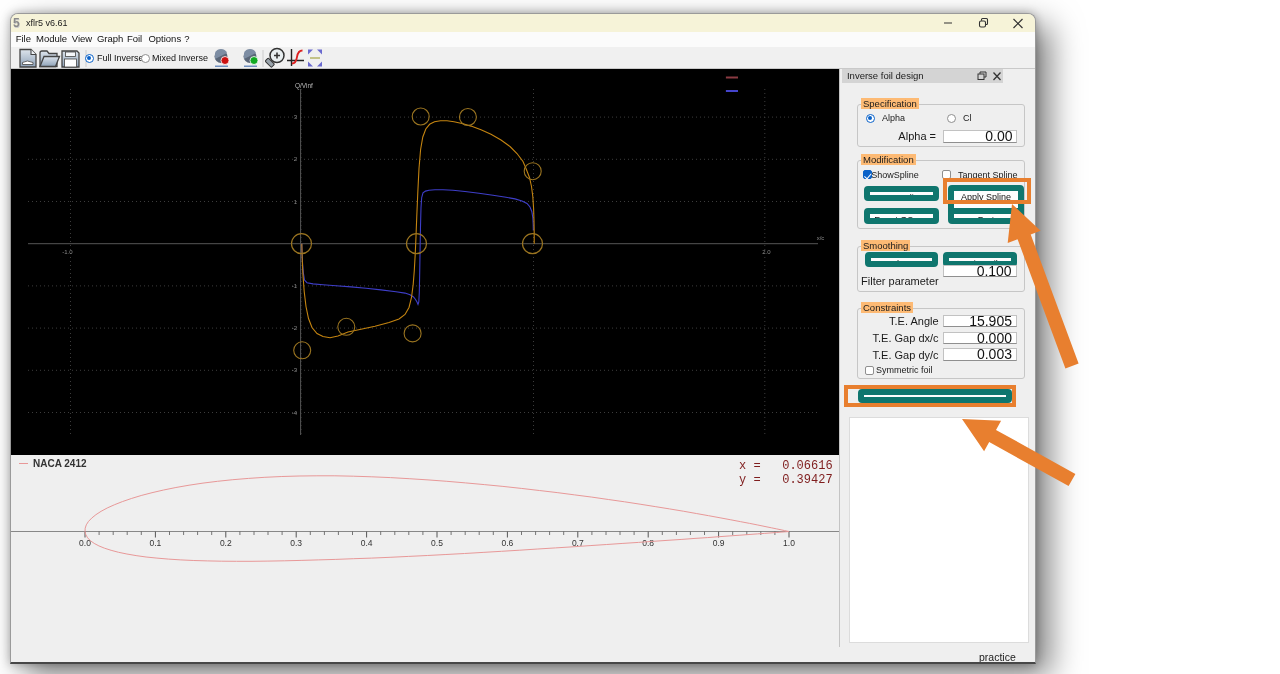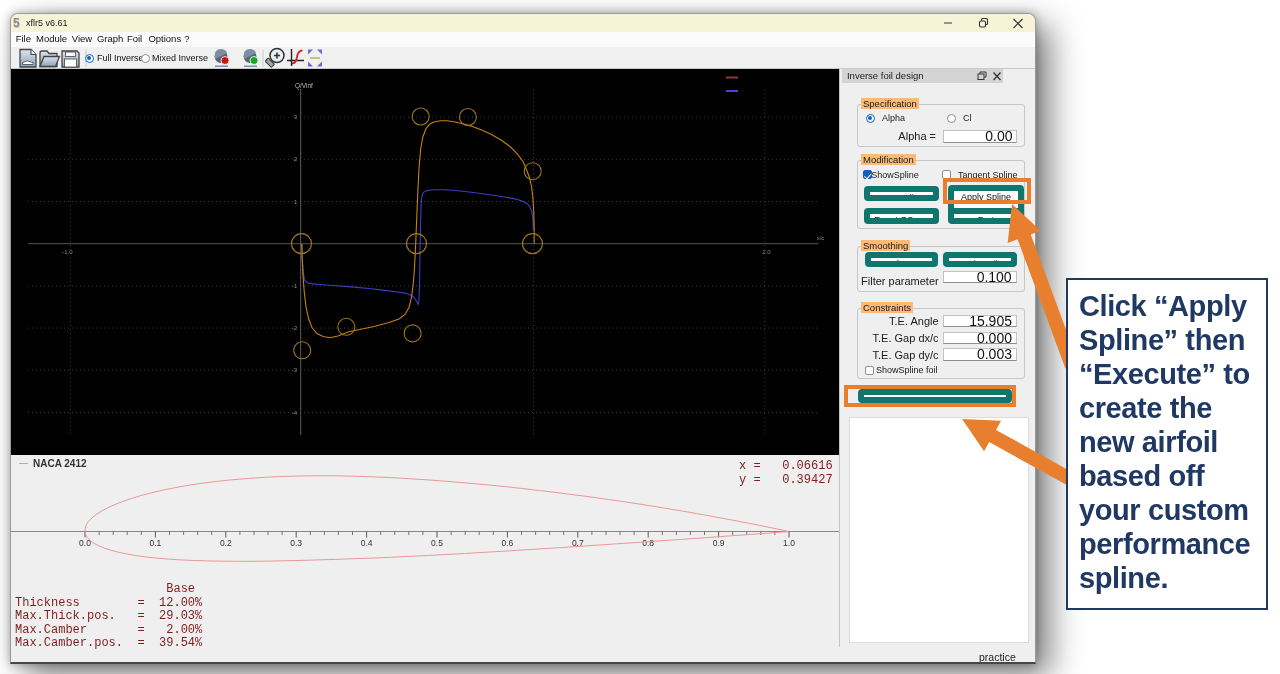--- a/index.html
+++ b/index.html
@@ -225,25 +225,20 @@
 <line x1="749.8" y1="76.5" x2="749.8" y2="80" stroke="#555" stroke-width="0.8"></line>
 <line x1="763.9" y1="76.5" x2="763.9" y2="80" stroke="#555" stroke-width="0.8"></line>
 <line x1="778.0" y1="76.5" x2="778.0" y2="82.5" stroke="#555" stroke-width="1"></line>
 <text x="778.0" y="91" fill="#333" font-size="8.5" text-anchor="middle" font-family="Liberation Sans,sans-serif">1.0</text>
 <path d="M778.0,76.5 L777.5,76.4 L776.0,76.1 L773.6,75.6 L770.1,74.8 L765.7,73.9 L760.4,72.8 L754.0,71.5 L746.8,70.0 L738.7,68.4 L729.7,66.7 L719.8,64.8 L709.1,62.8 L697.6,60.7 L685.3,58.5 L672.3,56.2 L658.5,53.9 L644.2,51.6 L629.1,49.2 L613.6,46.8 L597.4,44.5 L580.8,42.1 L563.7,39.9 L546.2,37.6 L528.4,35.5 L510.3,33.4 L491.9,31.4 L473.3,29.6 L454.6,27.9 L435.8,26.3 L417.0,24.9 L398.2,23.7 L379.4,22.6 L360.8,21.8 L342.3,21.2 L323.9,20.8 L305.9,20.8 L288.1,21.0 L270.8,21.5 L253.9,22.3 L237.6,23.4 L221.8,24.7 L206.5,26.3 L192.0,28.1 L178.1,30.2 L164.9,32.5 L152.6,35.0 L141.0,37.7 L130.2,40.5 L120.4,43.5 L111.4,46.6 L103.3,49.8 L96.2,53.0 L90.1,56.3 L84.9,59.7 L80.7,63.1 L77.5,66.4 L75.3,69.8 L74.2,73.2 L74.0,76.5 L74.8,79.7 L76.6,82.8 L79.4,85.7 L83.2,88.4 L87.9,90.9 L93.5,93.2 L100.1,95.3 L107.6,97.3 L115.9,99.0 L125.1,100.6 L135.1,102.0 L145.9,103.1 L157.5,104.1 L169.8,104.9 L182.8,105.5 L196.4,105.9 L210.7,106.2 L225.6,106.3 L241.0,106.3 L256.9,106.1 L273.3,105.8 L290.1,105.4 L307.3,104.9 L324.8,104.4 L342.7,103.7 L360.7,103.1 L379.1,102.3 L397.7,101.4 L416.3,100.5 L434.9,99.5 L453.5,98.5 L472.1,97.4 L490.5,96.3 L508.8,95.2 L526.8,94.0 L544.6,92.9 L562.0,91.8 L579.1,90.6 L595.7,89.5 L611.9,88.4 L627.5,87.4 L642.6,86.3 L657.0,85.3 L670.9,84.4 L684.0,83.4 L696.4,82.6 L708.0,81.7 L718.9,80.9 L728.9,80.2 L738.0,79.5 L746.3,78.9 L753.6,78.4 L760.0,77.9 L765.5,77.5 L770.0,77.1 L773.5,76.9 L776.0,76.7 L777.5,76.5 L778.0,76.5 Z" fill="none" stroke="#e89898" stroke-width="1"></path>
       </svg>
   <div id="naca">NACA 2412</div>
   <div id="nacadash"></div>
   <div id="xy" class="mono">x =   0.06616
 y =   0.39427</div>
-  <div id="stats" class="mono">                     Base
-Thickness        =  12.00%
-Max.Thick.pos.   =  29.03%
-Max.Camber       =   2.00%
-Max.Camber.pos.  =  39.54%</div>
   <div id="practice">practice</div>
   <div id="dock">
     <div id="docktitle">
           <span>Inverse foil design</span>
       <svg style="position:absolute;right:0px;top:2px" width="42" height="11">
         <rect x="17" y="3" width="6" height="5.5" fill="none" stroke="#333" stroke-width="1"></rect>
         <path d="M19,2.8 L19,1 L25,1 L25,6 L23.2,6" fill="none" stroke="#333" stroke-width="1"></path>
         <path d="M32.5,1.5 L39.5,9 M39.5,1.5 L32.5,9" stroke="#333" stroke-width="1.3"></path>
       </svg>
     </div>
@@ -265,36 +260,33 @@
     <div class="btn" style="left:23.4px; top:117.0px; width:74.89999999999998px; height:15.0px; line-height:13.0px">New Spline</div>
     <div class="btn" style="left:107.7px; top:116.5px; width:76px; height:31px; line-height:13.5px">Apply Spline</div>
     <div class="btn" style="left:23.4px; top:139.5px; width:74.89999999999998px; height:15.5px; line-height:13.5px">Reset QSpec</div>
     <div class="btn" style="left:107.7px; top:139.5px; width:76px; height:15.5px; line-height:13.5px">Pert</div>
     <div class="hl" style="left:102.3px; top:109.6px; width:88.3px; height:25.6px"></div>
     <div class="grp" style="left:16.7px; top:177.5px; width:168px; height:46px"></div>
     <div class="grplbl" style="left:20.7px; top:171.5px">Smoothing</div>
     <div class="btn" style="left:24.7px; top:183.8px; width:73px; height:15.199999999999989px; line-height:13.199999999999989px">Smooth QSpec</div>
     <div class="btn" style="left:102.7px; top:183.8px; width:74.5px; height:15.199999999999989px; line-height:13.199999999999989px">Hanning Filter</div>
     <div class="lblr" style="left:18.4px; top:206.0px; width:80px">Filter parameter</div>
-    <div class="inp" style="left:102.7px; top:202px; width:73.70000000000005px; height:12px; line-height:10px">0.100</div>
+    <div class="inp" style="left:102.7px; top:196px; width:73.70000000000005px; height:12px; line-height:10px">0.100</div>
     <div class="grp" style="left:16.7px; top:239.5px; width:168px; height:71.30000000000001px"></div>
     <div class="grplbl" style="left:20.7px; top:233.5px">Constraints</div>
     <div class="lblr" style="left:28.3px; top:246.5px; width:70px">T.E. Angle</div>
     <div class="inp" style="left:102.7px; top:246.0px; width:74px; height:12.5px; line-height:10.5px">15.905</div>
     <div class="lblr" style="left:28.3px; top:263.5px; width:70px">T.E. Gap dx/c</div>
     <div class="inp" style="left:102.7px; top:263.0px; width:74px; height:12.5px; line-height:10.5px">0.000</div>
     <div class="lblr" style="left:28.3px; top:280.0px; width:70px">T.E. Gap dy/c</div>
     <div class="inp" style="left:102.7px; top:279.5px; width:74px; height:12.5px; line-height:10.5px">0.003</div>
     <span class="chk" style="left:25.2px; top:297.0px"></span>
-    <div class="lbl" style="left:35.7px; top:296.5px">ShowSpline foil</div>
+    <div class="lbl" style="left:35.7px; top:296.5px">Symmetric foil</div>
     <div class="btn" style="left:17.7px; top:320.5px; width:154px; height:13.5px; line-height:11.5px">Execute</div>
     <div class="hl" style="left:3.7px; top:316.0px; width:172.0px; height:22.0px; border-width:4.5px"></div>
   </div>
   <div id="list"></div>
 </div>
 <svg id="arrows" width="1280" height="674">
   <polygon points="1012.0,204.0 1007.7,242.9 1017.6,239.3 1065.4,368.4 1078.6,363.6 1030.7,234.4 1040.6,230.7" fill="#e87f2f"></polygon>
   <polygon points="962.0,419.0 984.1,451.3 989.2,442.1 1068.6,486.1 1075.4,473.9 996.0,429.9 1001.1,420.7" fill="#e87f2f"></polygon>
 </svg>
-<div id="bluebox">
-  <div>Click “Apply<br>Spline” then<br>“Execute” to<br>create the<br>new airfoil<br>based off<br>your custom<br>performance<br>spline.</div>
 </div>
-</div>
 
 </body></html>

